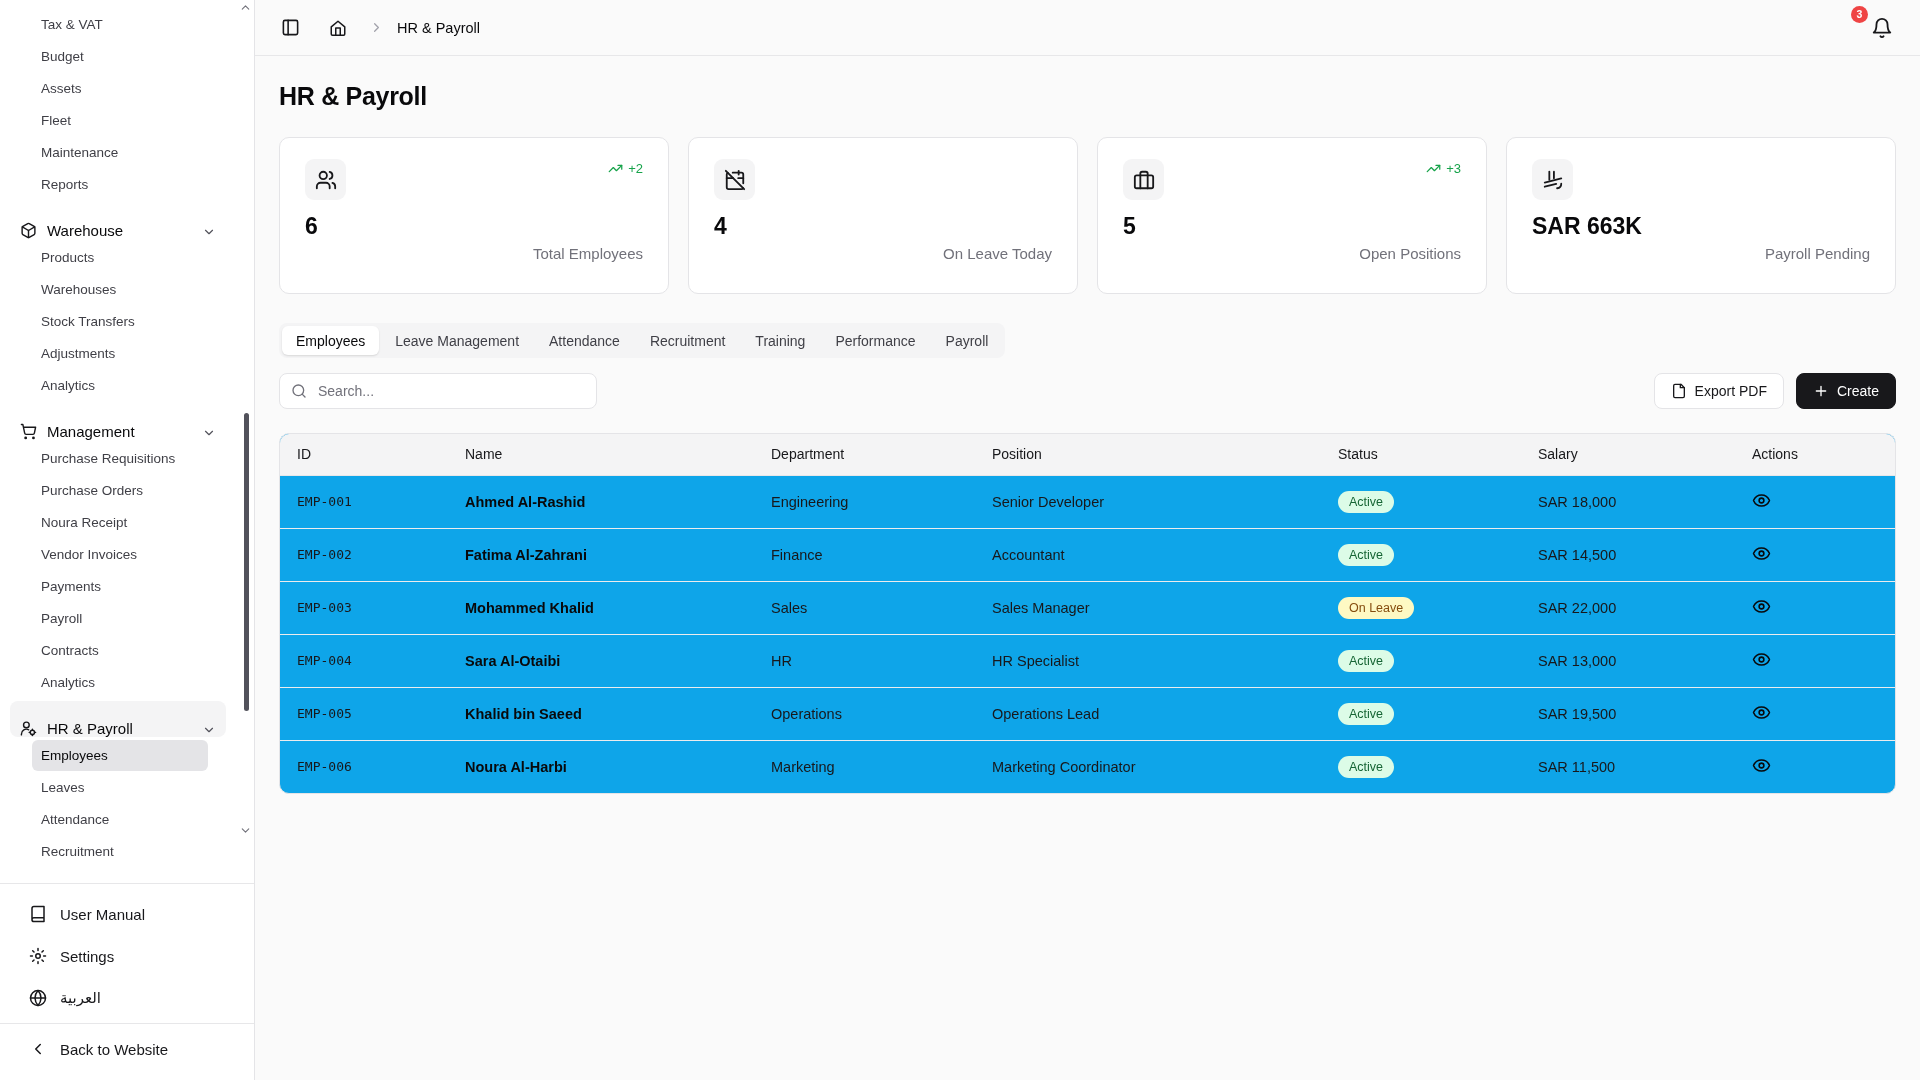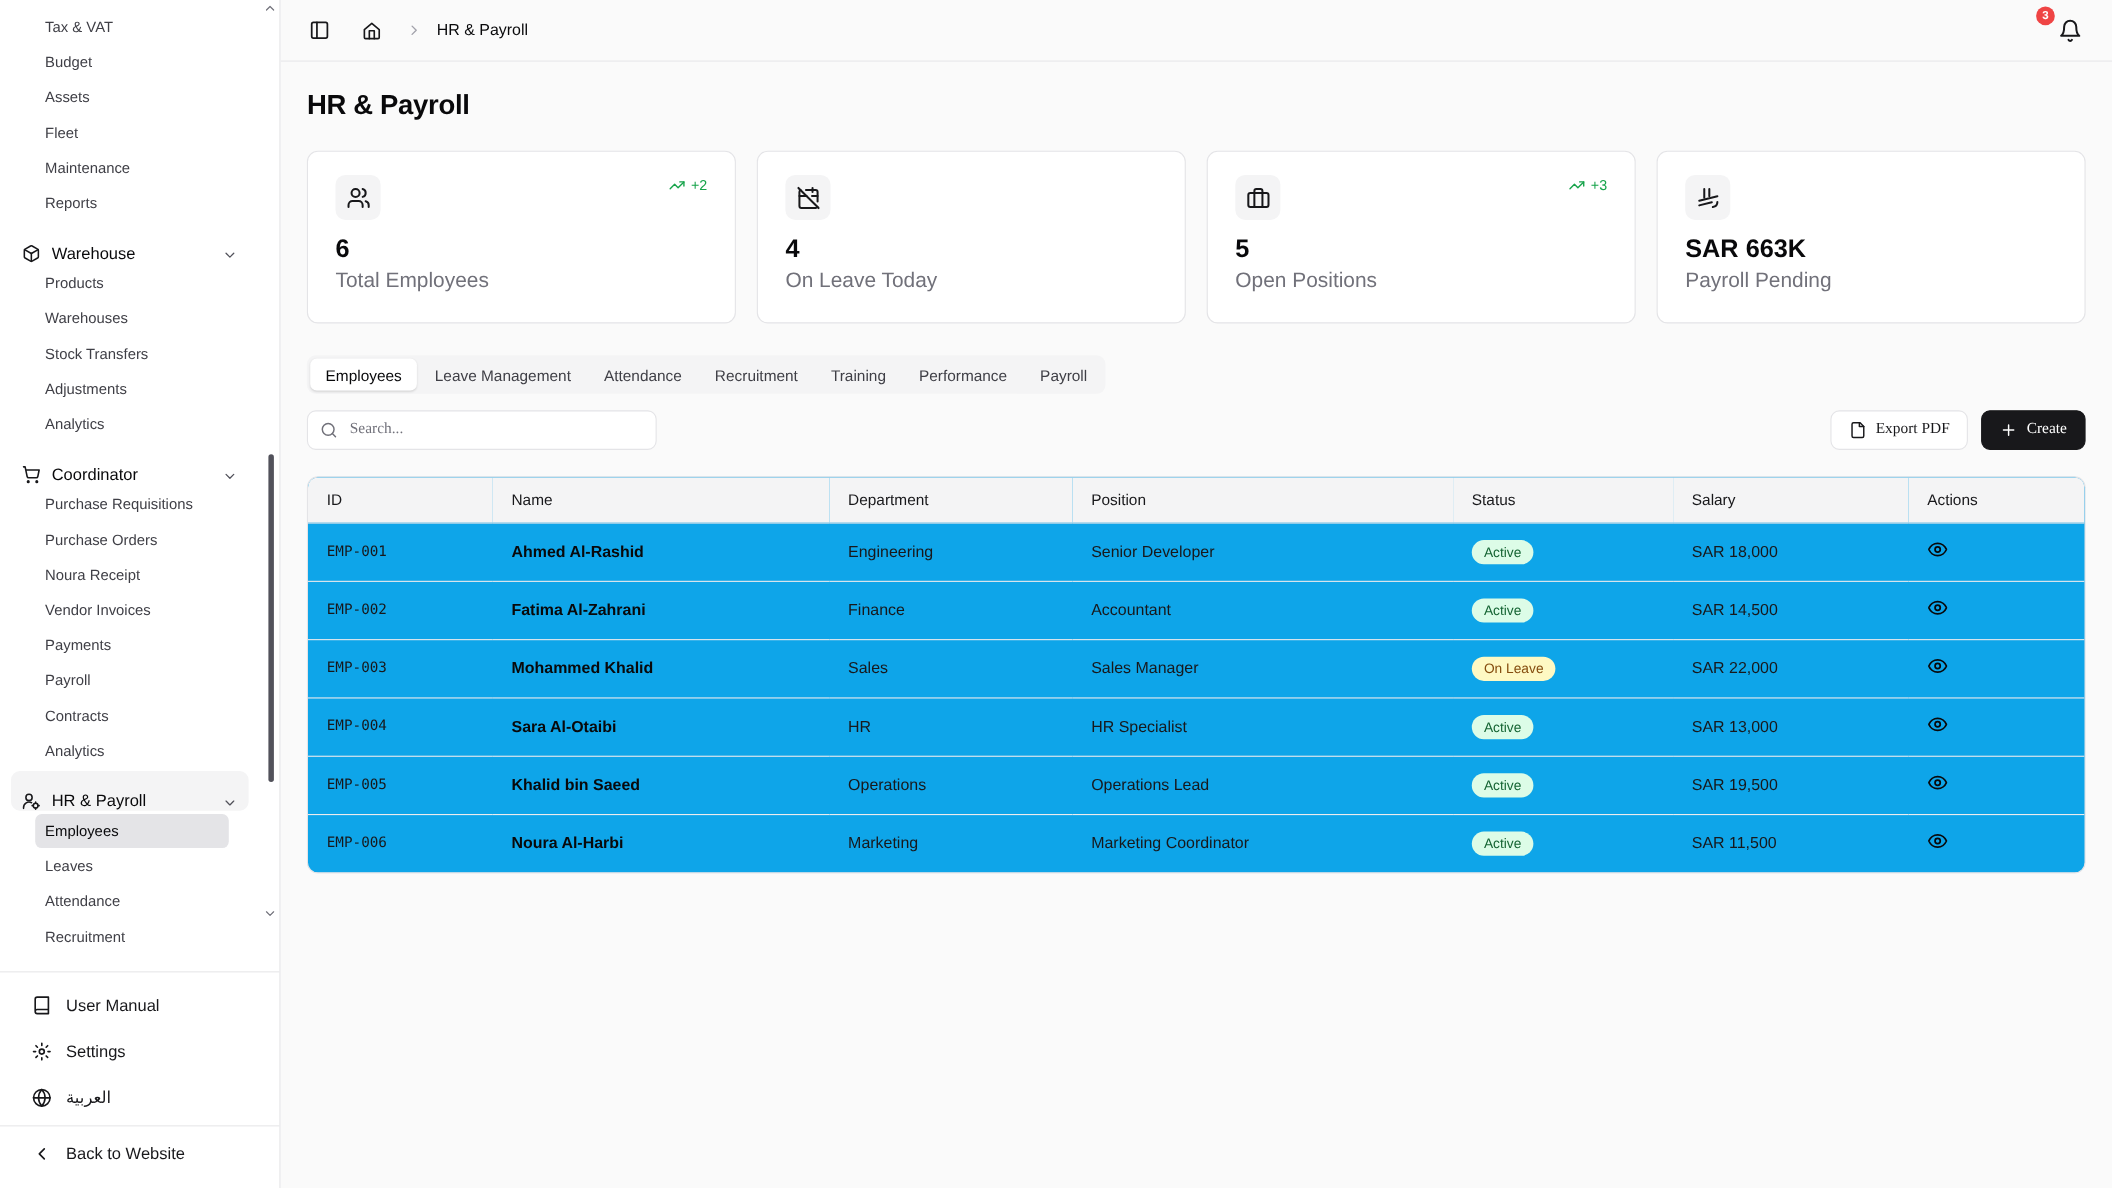--- a/index.html
+++ b/index.html
@@ -47,28 +47,28 @@
   .page-title { margin-top:26px; font-size:25px; font-weight:700; letter-spacing:-0.3px; }
 
   .stats { display:flex; gap:19px; margin-top:26px; }
   .stat-card { flex:1; background:#fff; border:1px solid #e4e4e7; border-radius:10px; padding:21px 25px; height:157px; }
   .stat-top { display:flex; justify-content:space-between; align-items:flex-start; }
   .stat-iconbox { width:41px; height:41px; background:#f4f4f5; border-radius:9px; display:flex; align-items:center; justify-content:center; color:#18181b; }
   .stat-iconbox svg { width:22px; height:22px; }
   .stat-trend { display:flex; align-items:center; gap:5px; color:#16a34a; font-size:13px; font-weight:500; margin-top:2px; }
   .trend-icon { width:15px; height:15px; }
   .stat-value { font-size:23px; font-weight:700; margin-top:13px; }
-  .stat-label { font-size:19px; color:#71717a; margin-top:5px; }
+  .stat-label { font-size:15px; color:#71717a; margin-top:5px;text-align:right; }
 
   .tabs-row { margin-top:29px; }
   .tabsbar { display:inline-flex; background:#f4f4f5; border-radius:8px; padding:3px; gap:2px; }
   .tab { border:none; background:transparent; height:29px; padding:0 14px; border-radius:6px; font-size:14px; color:#3f3f46; cursor:pointer; font-family:inherit; white-space:nowrap; }
   .tab.active { background:#fff; color:#09090b; font-weight:500; box-shadow:0 1px 2px rgba(0,0,0,0.12); }
 
-  .toolbar { margin-top:15px; display:flex; align-items:center; justify-content:space-between;font-family:Liberation Serif, serif; }
+  .toolbar { margin-top:15px; display:flex; align-items:center; justify-content:space-between; }
   .search-wrap { position:relative; width:318px; }
   .search-input { width:100%; height:36px; border:1px solid #e4e4e7; border-radius:8px; background:#fff; padding:0 12px 0 38px; font-size:14px; font-family:inherit; color:#18181b; outline:none; }
   .search-input::placeholder { color:#71717a; }
   .search-icon { position:absolute; left:12px; top:10px; width:16px; height:16px; color:#71717a; }
   .toolbar-actions { display:flex; gap:12px; }
   .btn { display:inline-flex; align-items:center; gap:8px; height:36px; padding:0 16px; border-radius:8px; font-size:14px; font-weight:500; cursor:pointer; font-family:inherit; }
   .btn .icon { width:16px; height:16px; }
   .btn-outline { background:#fff; border:1px solid #e4e4e7; color:#18181b; }
   .btn-dark { background:#18181b; border:1px solid #18181b; color:#fff; }
 
@@ -126,21 +126,21 @@
         <div class="nav-sub">Adjustments</div>
         <div class="nav-sub">Analytics</div>
         <div class="nav-section">
           <span class="icon sec-icon">
             <svg viewBox="0 0 24 24" fill="none" stroke="currentColor" stroke-width="2" stroke-linecap="round" stroke-linejoin="round">
               <circle cx="8" cy="21" r="1"></circle>
               <circle cx="19" cy="21" r="1"></circle>
               <path d="M2 2h2l2.6 12.4a2 2 0 0 0 2 1.6h9.7a2 2 0 0 0 2-1.6L22 6H5"></path>
             </svg>
           </span>
-          <span class="sec-label">Coordinator</span>
+          <span class="sec-label">Management</span>
           <span class="icon sec-chev">
             <svg viewBox="0 0 24 24" fill="none" stroke="currentColor" stroke-width="2" stroke-linecap="round" stroke-linejoin="round">
               <path d="m6 9 6 6 6-6"></path>
             </svg>
           </span>
         </div>
         <div class="nav-sub">Purchase Requisitions</div>
         <div class="nav-sub">Purchase Orders</div>
         <div class="nav-sub">Noura Receipt</div>
         <div class="nav-sub">Vendor Invoices</div>

